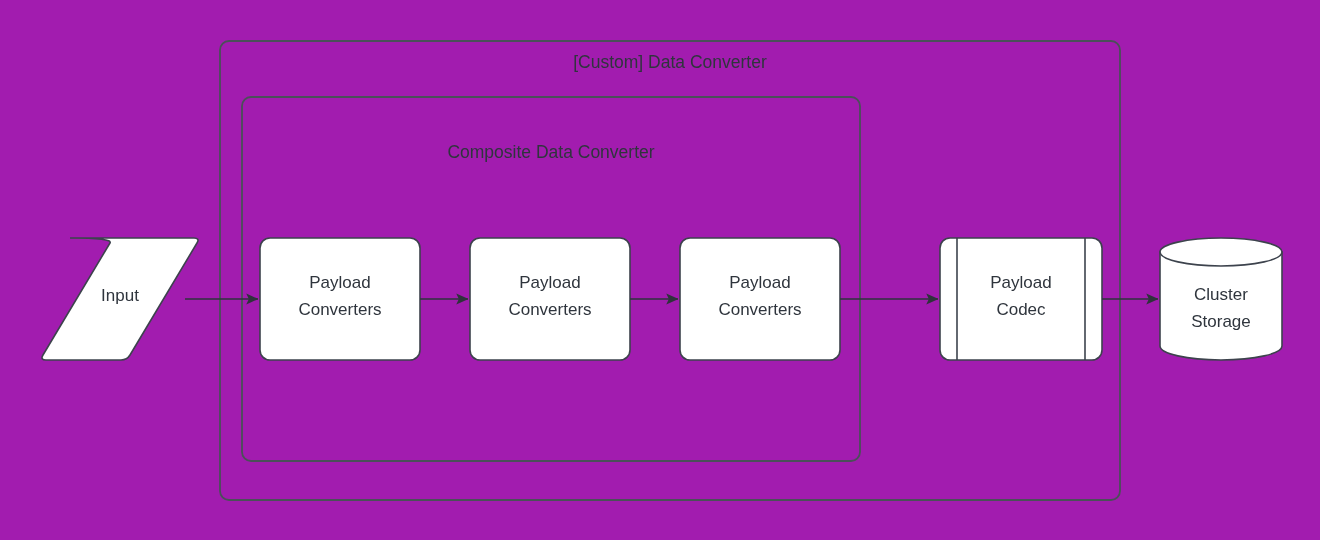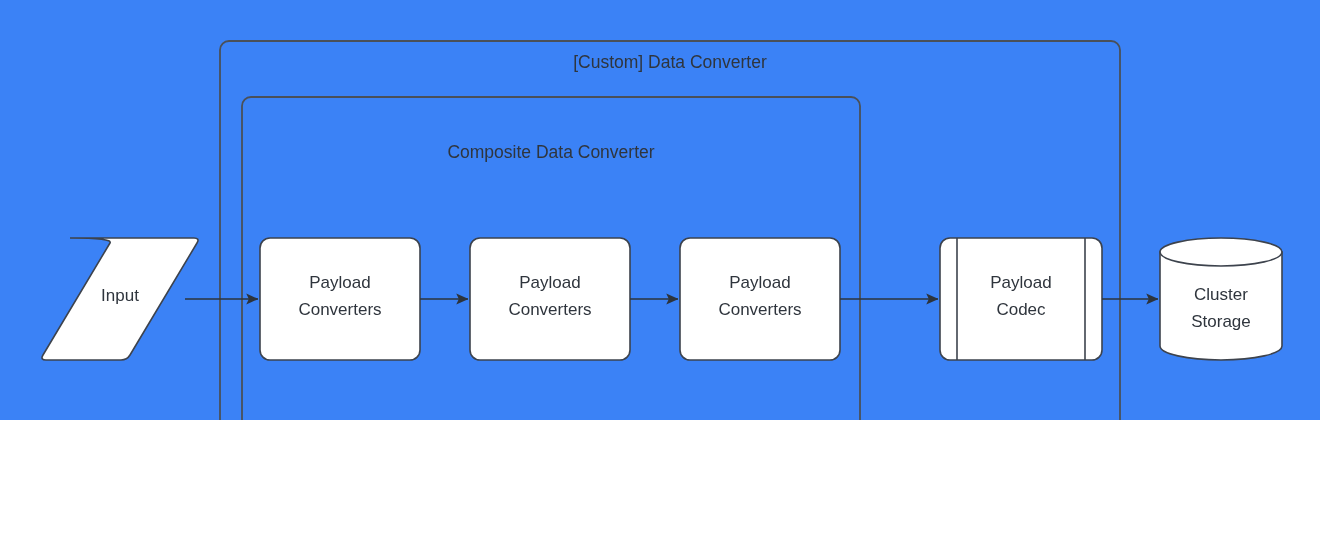--- a/index.html
+++ b/index.html
@@ -6,22 +6,22 @@
     margin: 0;
     padding: 0;
     background: #ffffff;
   }
   body {
     font-family: "Liberation Sans", sans-serif;
   }
   #diagram-root {
     position: relative;
     width: 1320px;
-    height: 420px;
-    background: #3b82f6;
+    height: 540px;
+    background: #a21caf;
     overflow: hidden;
   }
   #diagram-svg {
     position: absolute;
     top: 0;
     left: 0;
     width: 1320px;
     height: 540px;
     display: block;
   }

